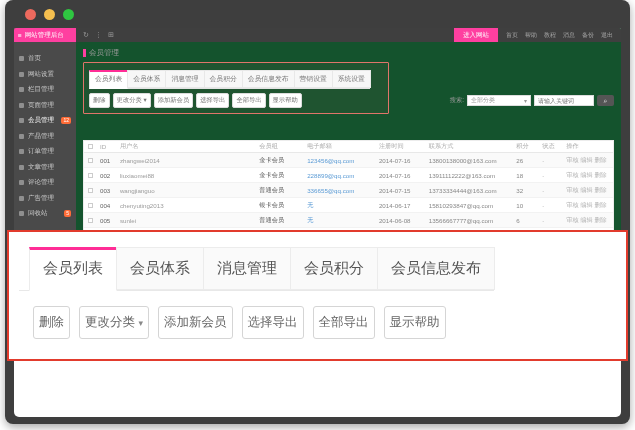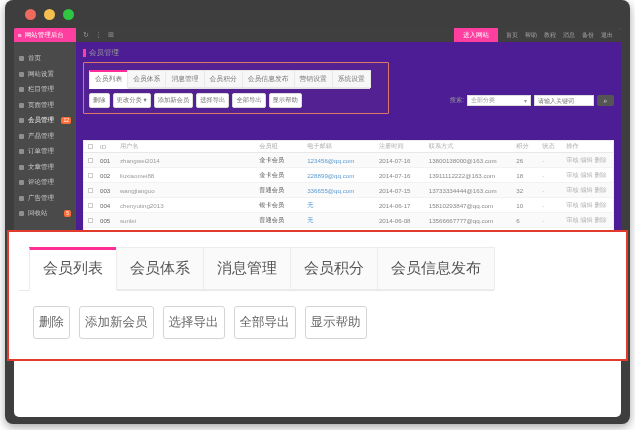--- a/index.html
+++ b/index.html
@@ -9,21 +9,21 @@
   .window { position:absolute; left:5px; top:0; width:625px; height:424px;
             background:#3e3e3e; border-radius:8px; box-shadow:0 3px 10px rgba(0,0,0,.35); }
   .titlebar { height:28px; display:flex; align-items:center; padding-left:20px; gap:8px; }
   .dot { width:11px; height:11px; border-radius:50%; cursor:pointer; }
   .dot.r { background:#ed6a5e; } .dot.y { background:#f5bf4f; } .dot.g { background:#2fc641; }
 
   .window-content { position:absolute; left:9px; right:9px; top:28px; bottom:7px;
                     background:#fff; border-radius:2px 2px 5px 5px; overflow:hidden; }
 
   
-  .app { position:relative; height:202px; background:#4c1d95; overflow:hidden; }
+  .app { position:relative; height:202px; background:#14532d; overflow:hidden; }
   .app-topbar { position:absolute; left:0; right:0; top:0; height:14px; background:#3f3f3f;
                 display:flex; align-items:center; color:#b9b9b9; font-size:6.5px; }
   .logo { width:62px; height:14px; background:#ff3fa0; color:#fff; display:flex; align-items:center;
           gap:3px; padding-left:4px; font-size:6.5px; white-space:nowrap; overflow:hidden; cursor:pointer; }
   .tb-icons { display:flex; gap:6px; margin-left:7px; font-size:7px; color:#9c9c9c; }
   .tb-icons span { cursor:pointer; }
   .tb-right { margin-left:auto; display:flex; align-items:center; height:14px; }
   .site-btn { background:#ff3fa0; color:#fff; height:14px; padding:0 9px; display:flex;
               align-items:center; font-size:6.5px; cursor:pointer; white-space:nowrap; }
   .nav-items { display:flex; gap:7px; padding:0 8px; font-size:6px; color:#a5a5a5; white-space:nowrap; }
@@ -363,20 +363,24 @@
       <div class="ov-tab">会员积分</div>
       <div class="ov-tab">会员信息发布</div>
     </div>
   <div class="ov-btns">
 
   <div class="ov-btn">
       <span>删除</span>
       <span class="caret"></span>
     </div>
       <div class="ov-btn">
+      <span>更改分类</span>
+      <span class="caret">▾</span>
+    </div>
+      <div class="ov-btn">
       <span>添加新会员</span>
       <span class="caret"></span>
     </div>
       <div class="ov-btn">
       <span>选择导出</span>
       <span class="caret"></span>
     </div>
       <div class="ov-btn">
       <span>全部导出</span>
       <span class="caret"></span>

